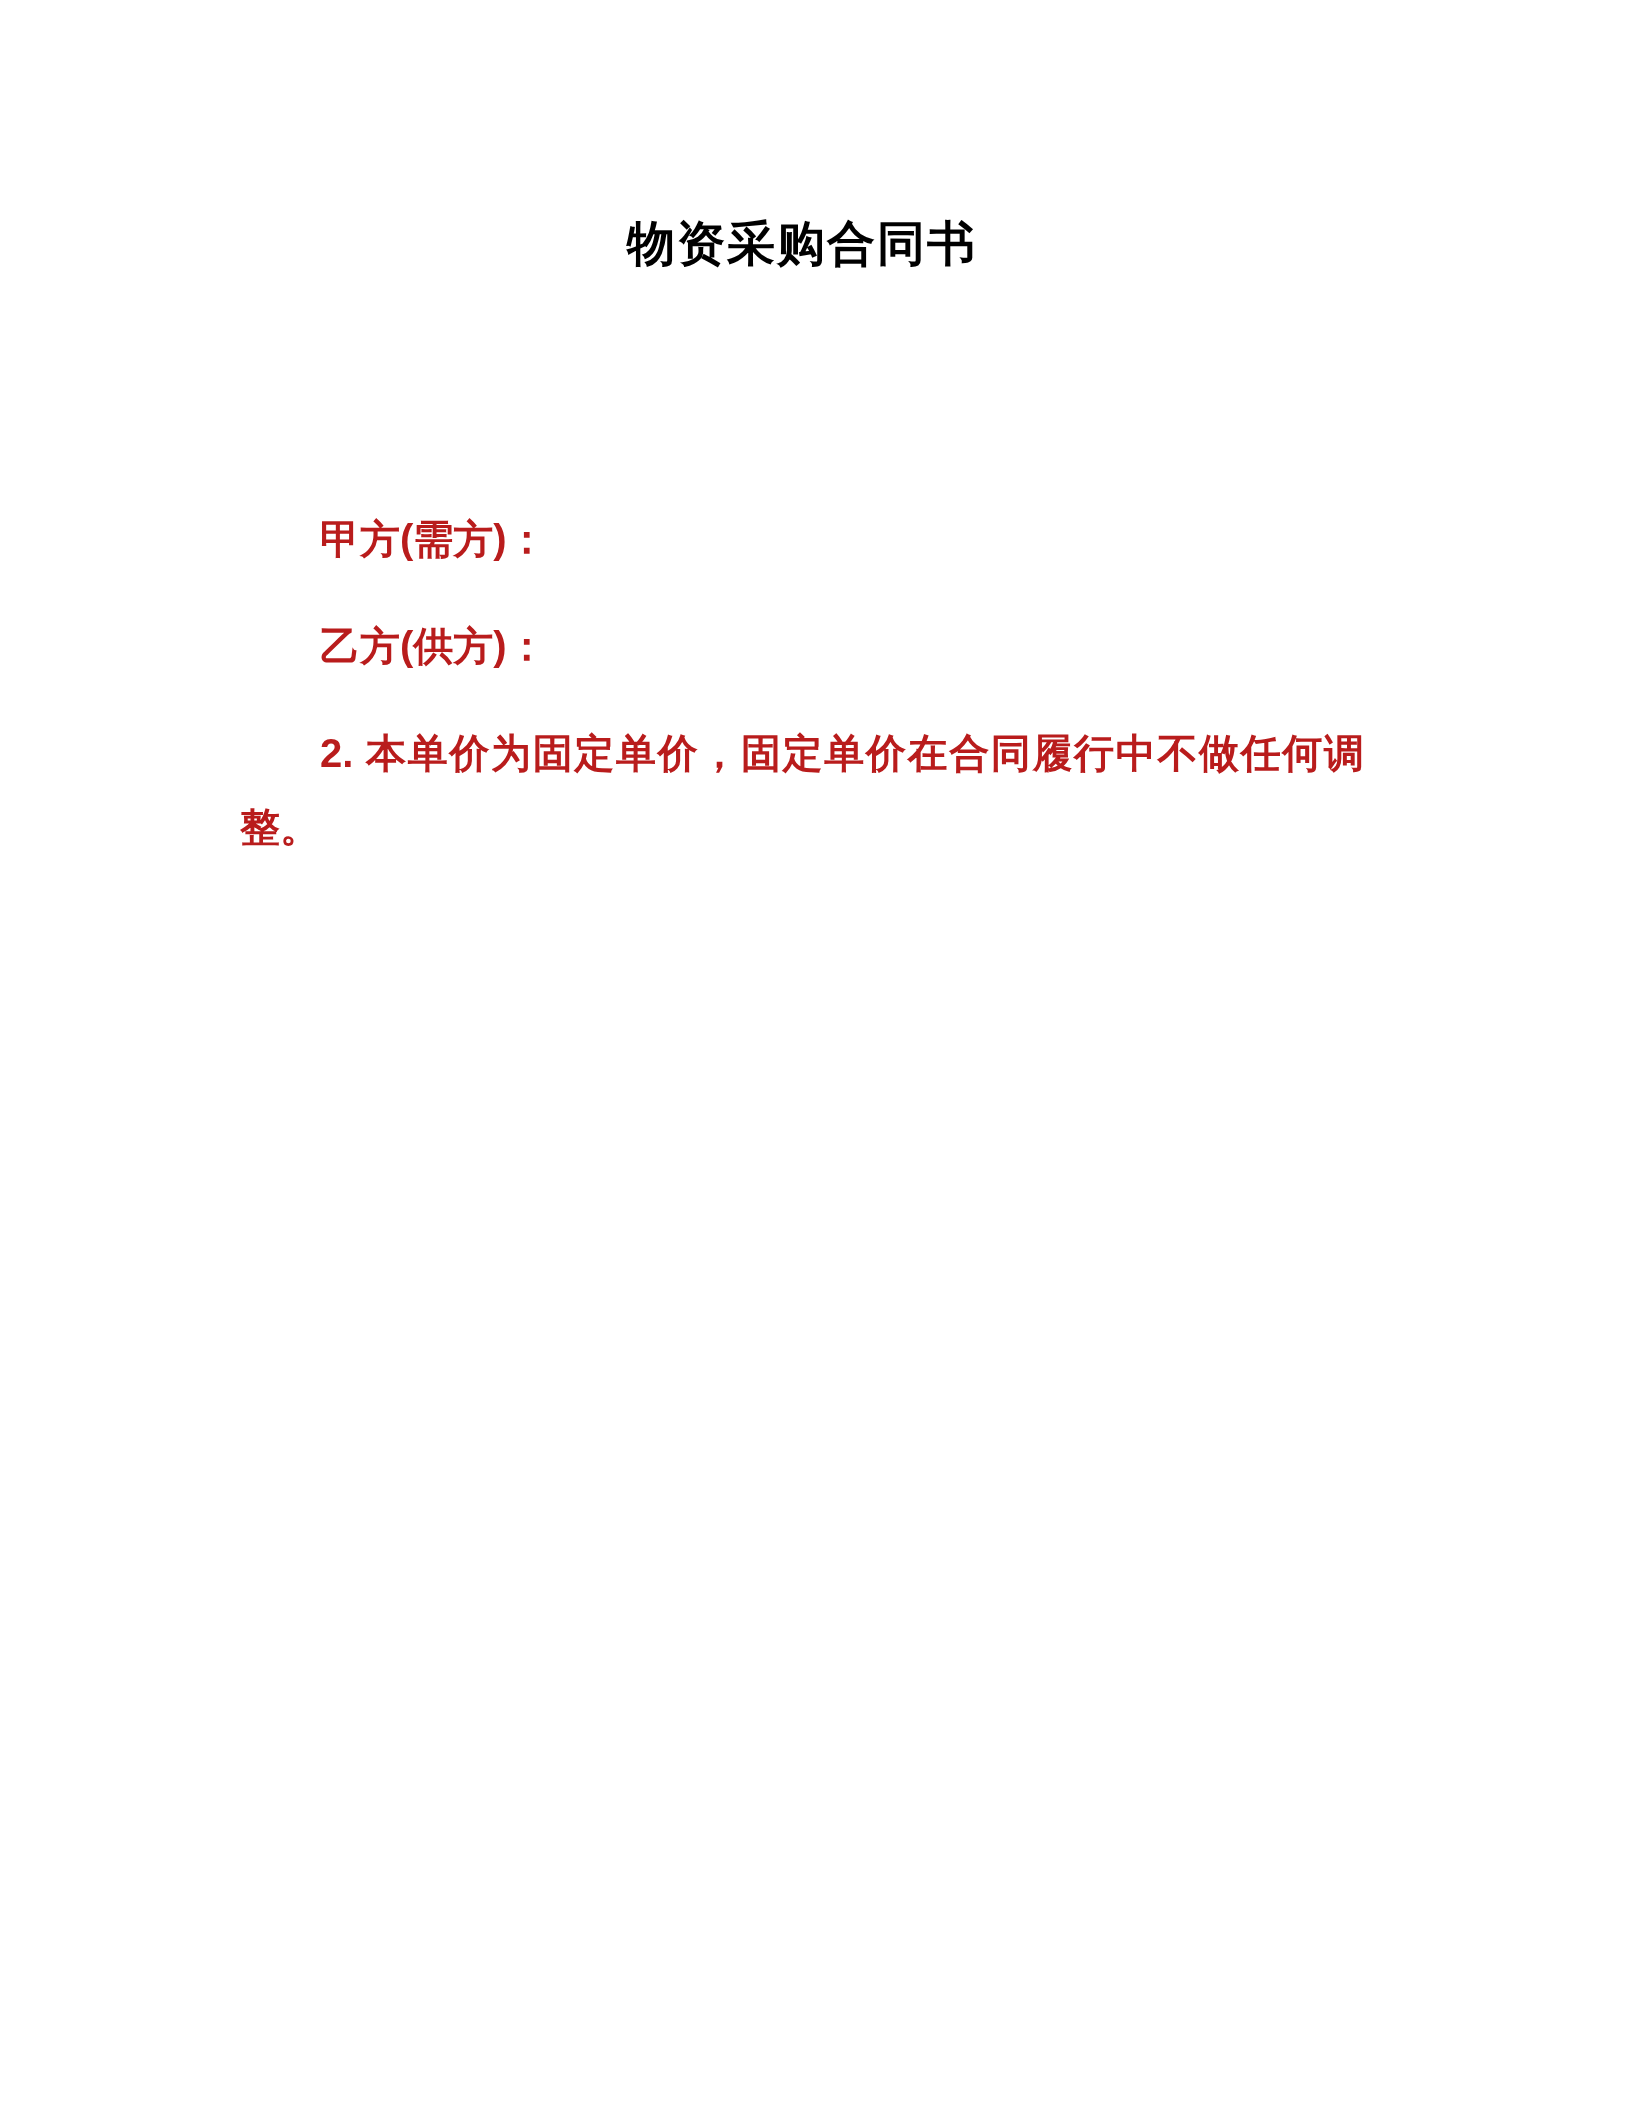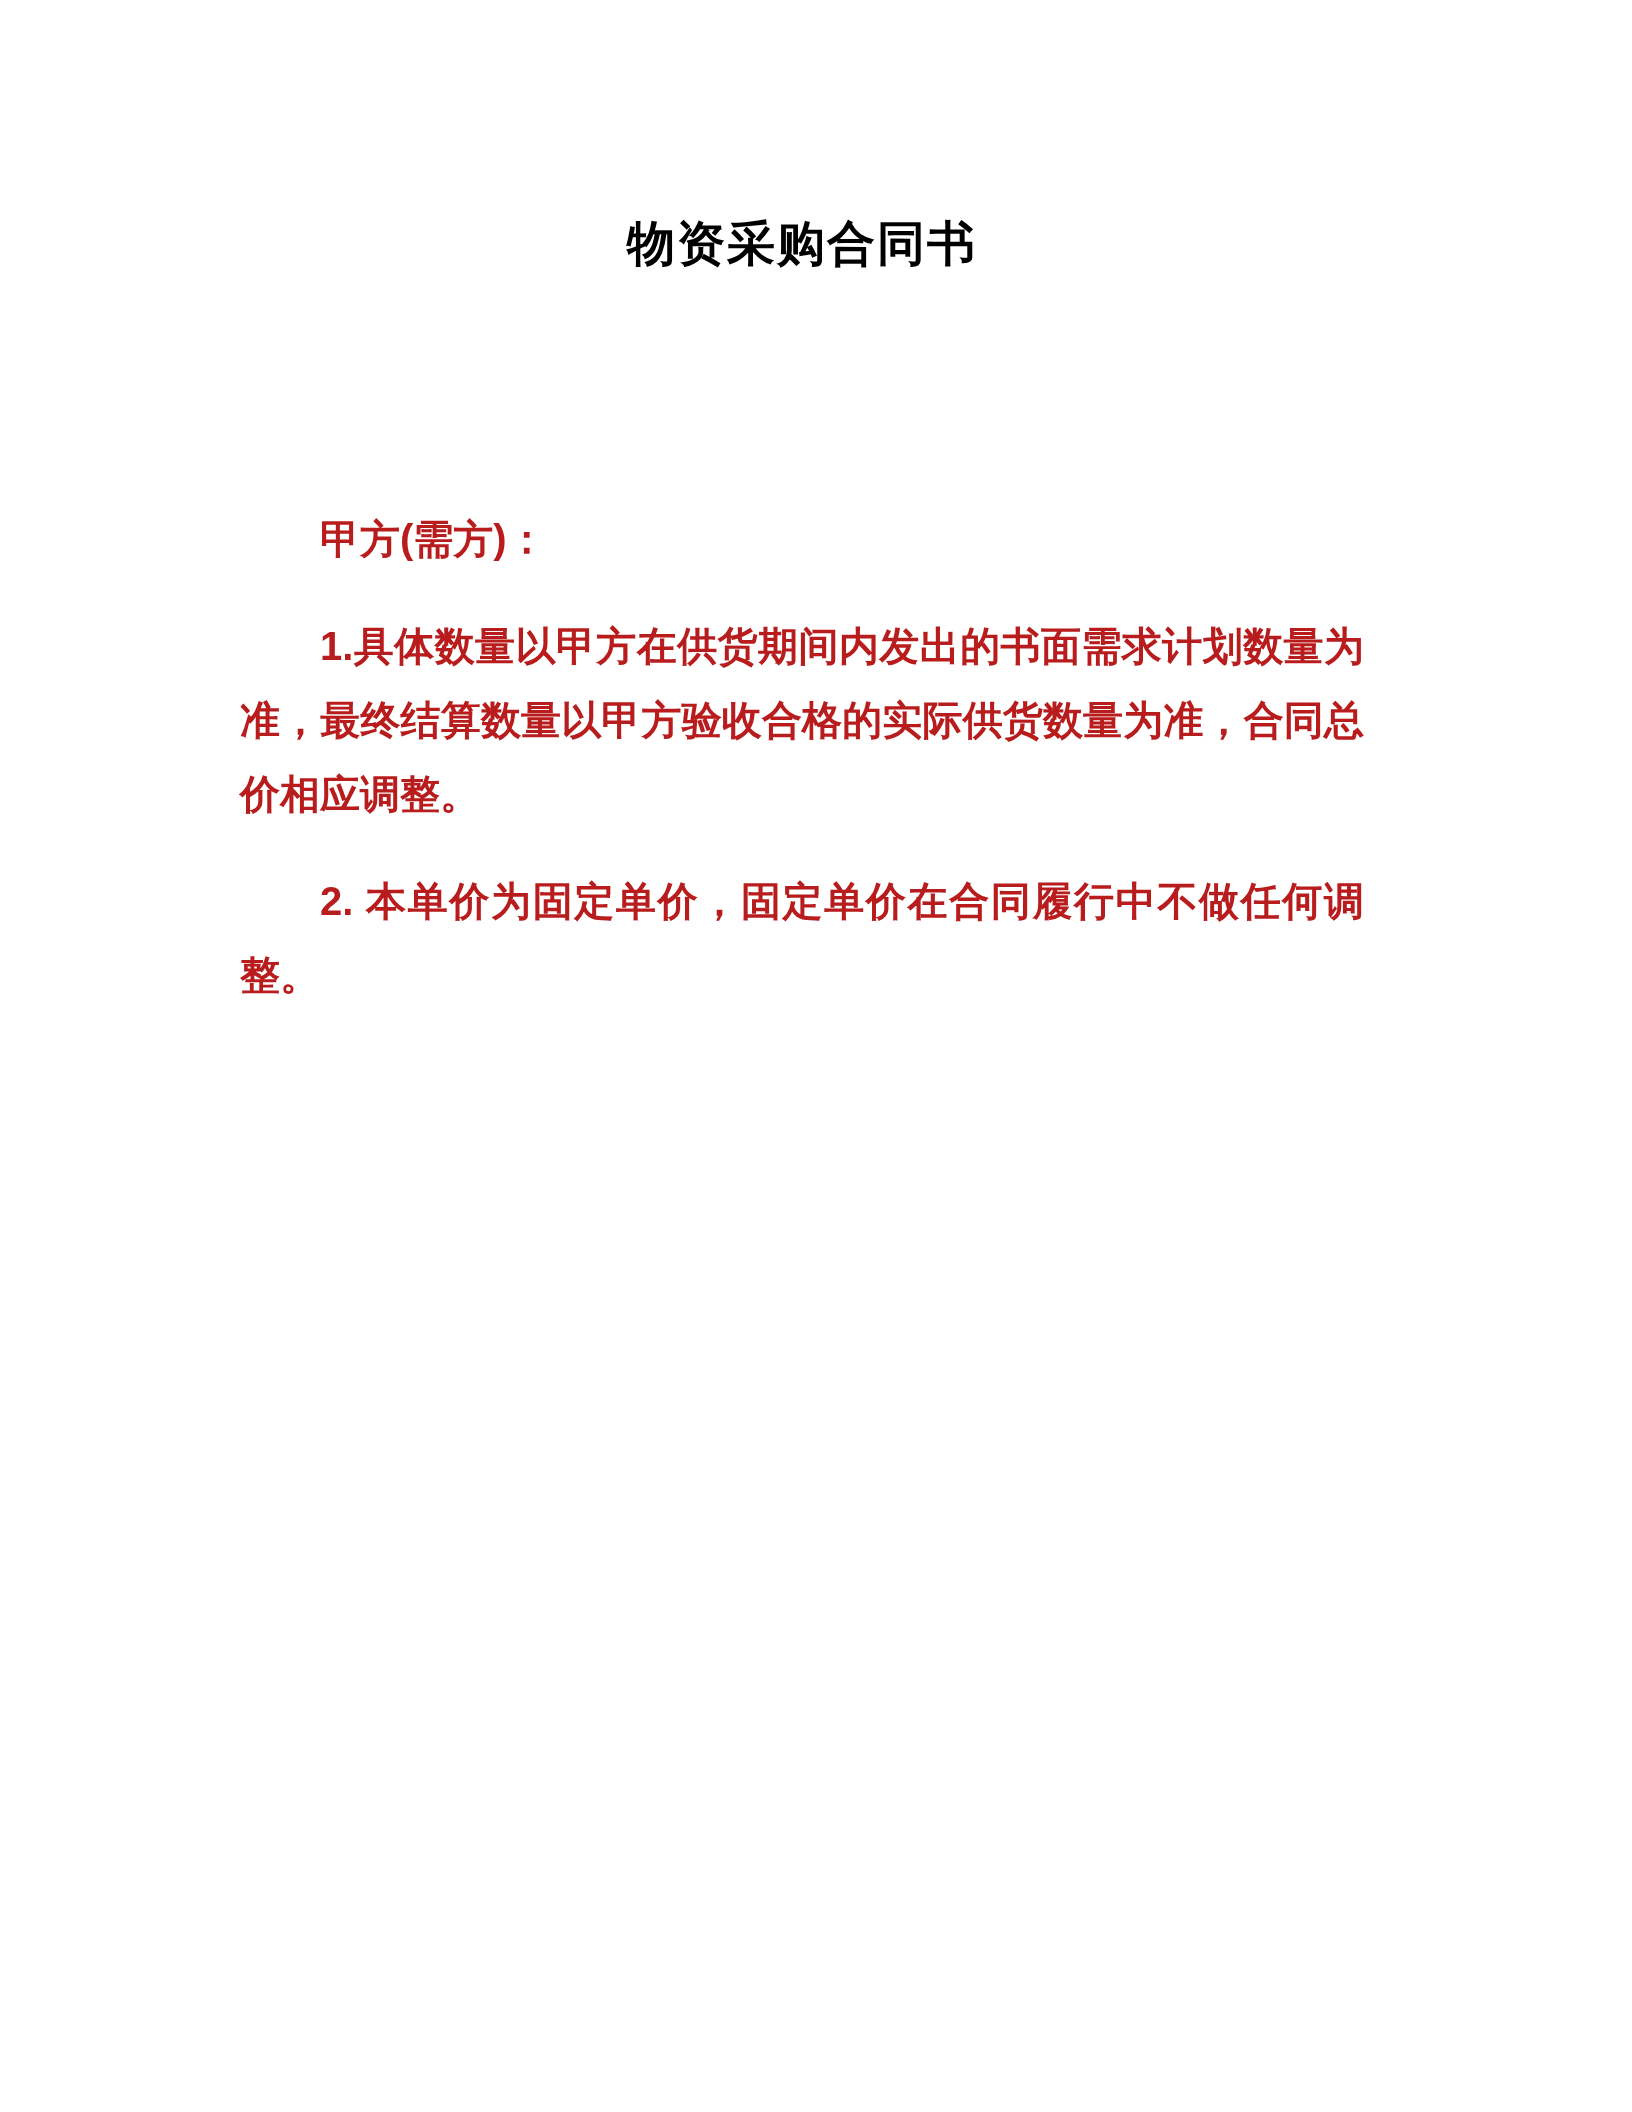--- a/index.html
+++ b/index.html
@@ -54,23 +54,23 @@
 </head>
 <body>
 
 <div class="page">
   <div class="content">
 
     <h1 class="doc-title">物资采购合同书</h1>
 
     <p class="para">甲方(需方)：</p>
 
+    <p class="para">乙方(供方)：</p>
 
 
 
-    <p class="para">1.具体数量以甲方在供货期间内发出的书面需求计划数量为准，最终结算数量以甲方验收合格的实际供货数量为准，合同总价相应调整。</p>
 
     <p class="para">2. 本单价为固定单价，固定单价在合同履行中不做任何调整。</p>
 
 
 
   </div>
 </div>
 
 </body></html>

